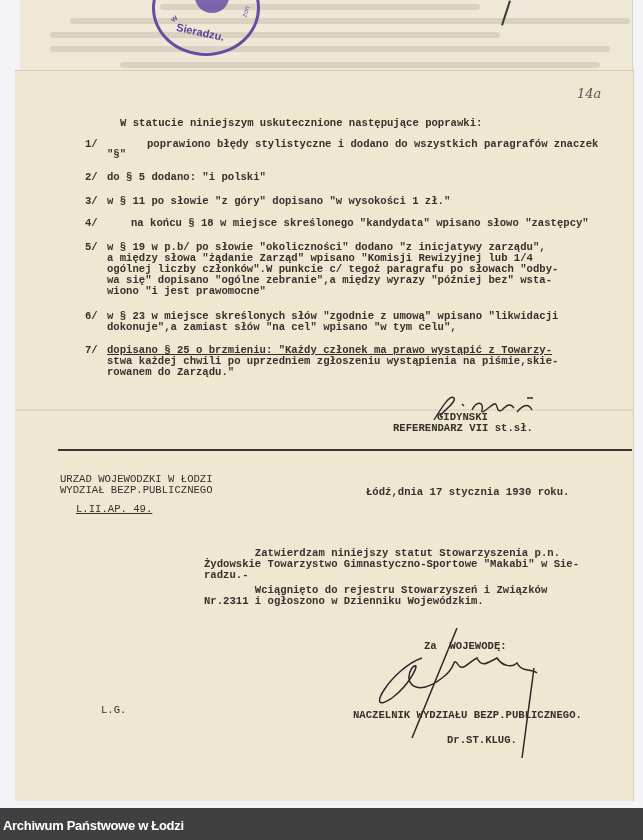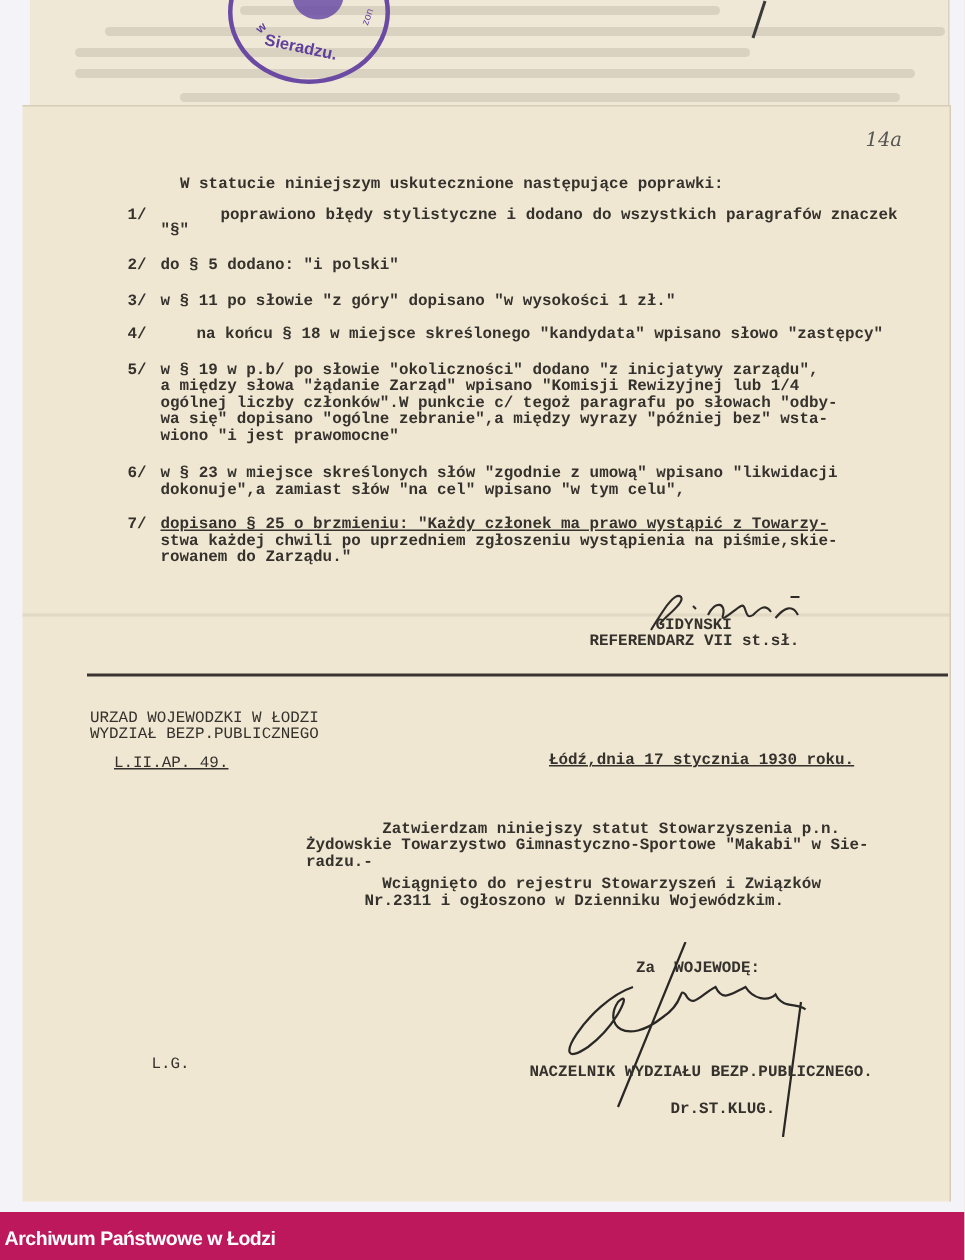--- a/index.html
+++ b/index.html
@@ -61,21 +61,21 @@
     background: #3a3530;
   }
   .sig1 {
     position: absolute; left: 432px; top: 392px; width: 120px; height: 30px;
   }
   .sig2 {
     position: absolute; left: 362px; top: 628px; width: 210px; height: 130px;
   }
   .footer {
     position: absolute; left: 0; top: 808px; width: 643px; height: 32px;
-    background: #be185d;
+    background: #404040;
   }
   .footer-text {
     position: absolute; left: 3px; top: 10px;
     font-family: "Liberation Sans", sans-serif; font-size: 13px; color: #fff; font-weight: bold;
     letter-spacing: -0.3px;
   }
 </style>
 </head>
 <body>
 
@@ -138,27 +138,27 @@
   <path d="M2 28 C10 15, 18 2, 22 6 C25 10, 10 20, 8 24 M30 12 l2 2 M40 18 C45 8, 52 10, 50 18 C48 24, 58 14, 62 12 C66 10, 64 22, 70 18 C74 14, 78 10, 82 16 M95 6 l6 0 M85 20 C90 14, 96 10, 100 18" stroke="#2d2a28" stroke-width="1.4" fill="none"></path>
 </svg>
 <div class="typed" style="left:437px;top:412px;text-align:right;">GIDYNSKI</div>
 <div class="typed" style="left:393px;top:423px;">REFERENDARZ VII st.sł.</div>
 
 <div class="divider"></div>
 
 <div class="typed" style="left:60px;top:474px;font-weight:normal;">URZAD WOJEWODZKI W ŁODZI</div>
 <div class="typed" style="left:60px;top:485px;font-weight:normal;">WYDZIAŁ BEZP.PUBLICZNEGO</div>
 <div class="typed" style="left:76px;top:504px;text-decoration:underline;font-weight:normal;">L.II.AP. 49.</div>
-<div class="typed" style="left:366px;top:502px;text-decoration:underline;">Łódź,dnia 17 stycznia 1930 roku.</div>
+<div class="typed" style="left:366px;top:487px;">Łódź,dnia 17 stycznia 1930 roku.</div>
 
 <div class="typed" style="left:204px;top:548px;">        Zatwierdzam niniejszy statut Stowarzyszenia p.n.</div>
 <div class="typed" style="left:204px;top:559px;">Żydowskie Towarzystwo Gimnastyczno-Sportowe "Makabi" w Sie-</div>
 <div class="typed" style="left:204px;top:570px;">radzu.-</div>
 <div class="typed" style="left:204px;top:585px;">        Wciągnięto do rejestru Stowarzyszeń i Związków</div>
-<div class="typed" style="left:204px;top:596px;margin-left:39px;">Nr.2311 i ogłoszono w Dzienniku Wojewódzkim.</div>
+<div class="typed" style="left:204px;top:596px;">Nr.2311 i ogłoszono w Dzienniku Wojewódzkim.</div>
 
 <div class="typed" style="left:424px;top:641px;">Za  WOJEWODĘ:</div>
 
 <svg class="sig2" viewBox="0 0 210 130">
   <path d="M95 0 L50 110 M60 30 C30 40, 0 90, 30 70 C50 55, 60 30, 50 40 C40 55, 55 70, 80 50 C95 40, 90 30, 95 35 C100 45, 105 35, 115 30 C120 40, 125 35, 135 30 C140 38, 150 40, 155 35 C160 45, 170 40, 175 45 M172 40 L160 130" stroke="#2a2826" stroke-width="1.5" fill="none"></path>
 </svg>
 <div class="typed" style="left:447px;top:699px;margin-top:36px;">Dr.ST.KLUG.</div>
 <div class="typed" style="left:353px;top:710px;">NACZELNIK WYDZIAŁU BEZP.PUBLICZNEGO.</div>
 
 <div class="typed" style="left:101px;top:705px;font-weight:normal;">L.G.</div>

